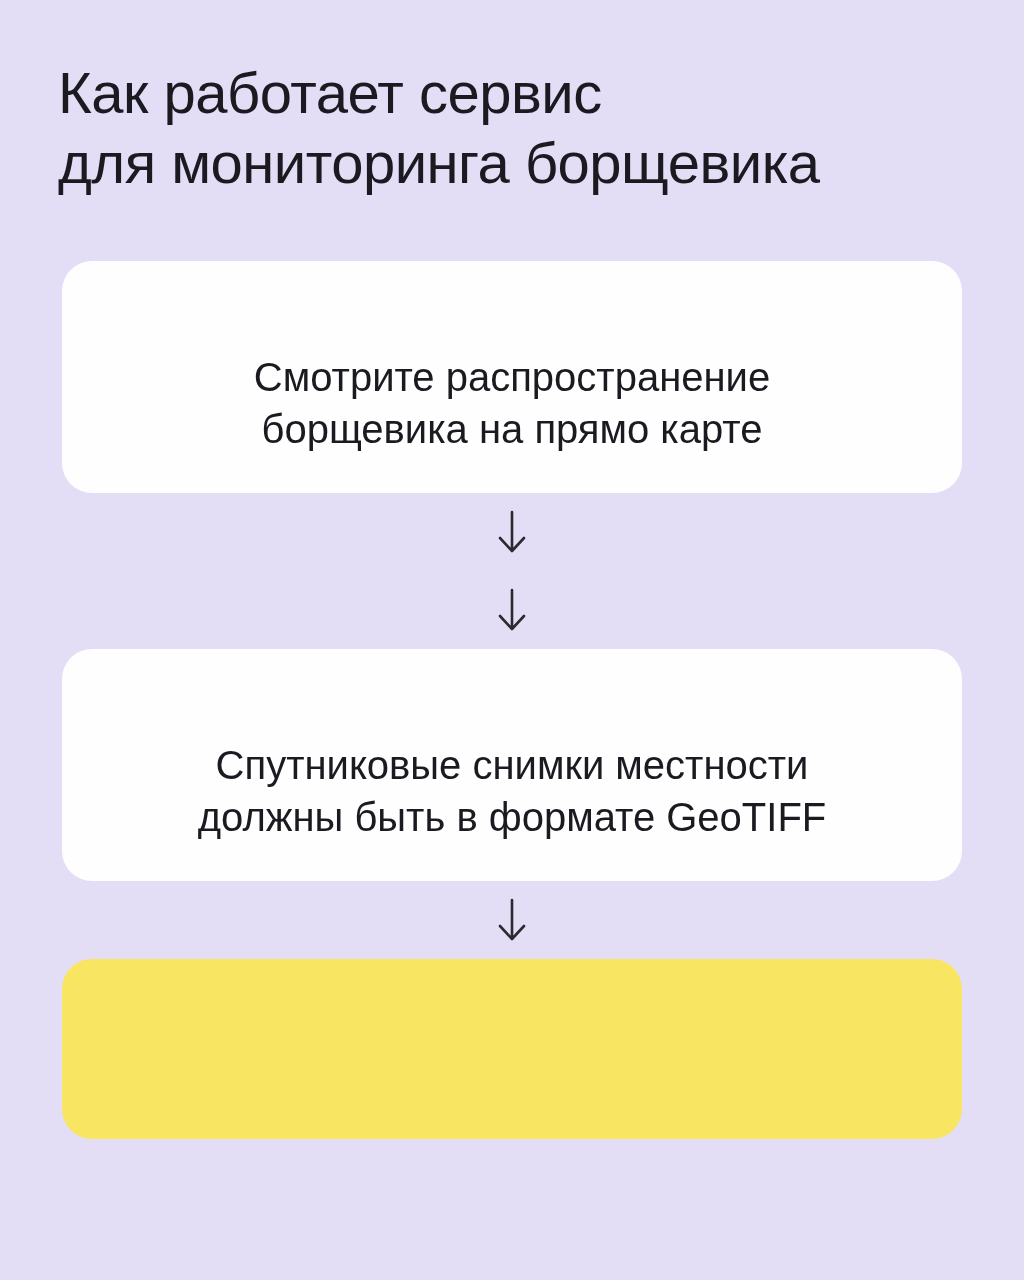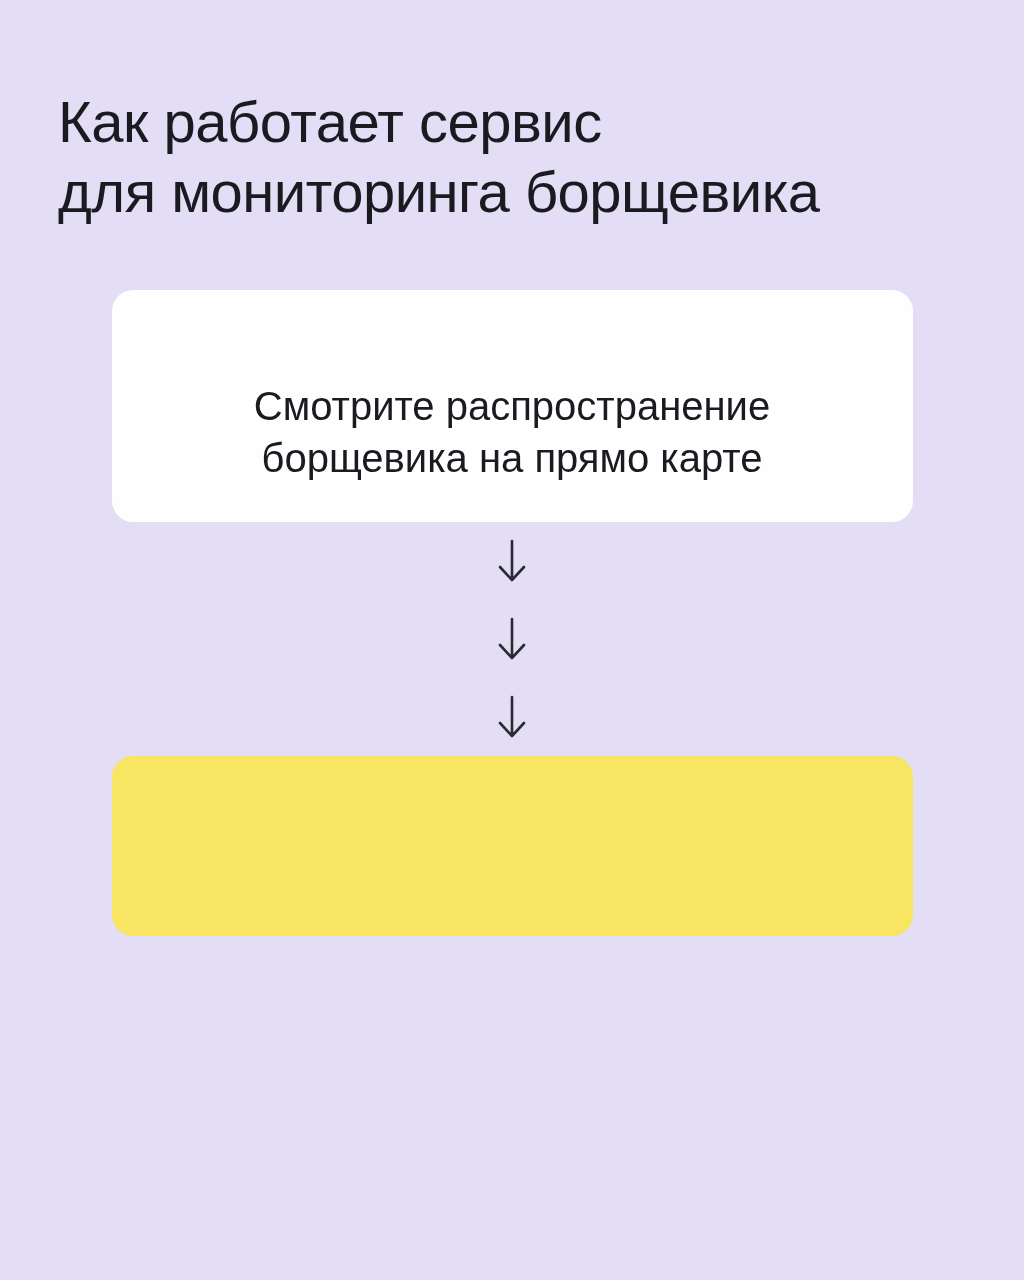--- a/index.html
+++ b/index.html
@@ -6,39 +6,39 @@
   html, body { width: 1024px; height: 1280px; }
   body {
     background: #e3ddf6;
     font-family: "Liberation Sans", sans-serif;
     color: #1b1a20;
     overflow: hidden;
   }
   .page {
     width: 1024px;
     height: 1280px;
-    padding: 87px 58px 0 58px;
+    padding: 58px 58px 0 58px;
   }
   .title {
     font-size: 58px;
     line-height: 1.2;
     font-weight: 500;
     letter-spacing: -0.5px;
     white-space: pre-line;
     margin-bottom: 64px;
   }
   .flow {
     display: flex;
     flex-direction: column;
     align-items: center;
   }
   .card {
-    width: 801px;
+    width: 900px;
     background: #fefeff;
-    border-radius: 21px;
+    border-radius: 30px;
     padding: 38px 28px;
     text-align: center;
     font-size: 40px;
     line-height: 1.3;
     white-space: pre-line;
   }
   .card.highlight {
     background: #f8e562;
   }
   .arrow {
@@ -70,20 +70,24 @@
       </svg>
     </div>
 
 
     <div class="arrow">
       <svg width="34" height="44" viewBox="0 0 34 44" aria-hidden="true">
         <path d="M17 2 V40 M5 28 L17 41 L29 28" fill="none" stroke="#2b2a30" stroke-width="2.6" stroke-linecap="round" stroke-linejoin="round"></path>
       </svg>
     </div>
 
+    <div class="card">
+      <span>Спутниковые снимки местности
+должны быть в формате GeoTIFF</span>
+    </div>
 
     <div class="arrow">
       <svg width="34" height="44" viewBox="0 0 34 44" aria-hidden="true">
         <path d="M17 2 V40 M5 28 L17 41 L29 28" fill="none" stroke="#2b2a30" stroke-width="2.6" stroke-linecap="round" stroke-linejoin="round"></path>
       </svg>
     </div>
 
     <div class="card highlight">
       
     </div>

